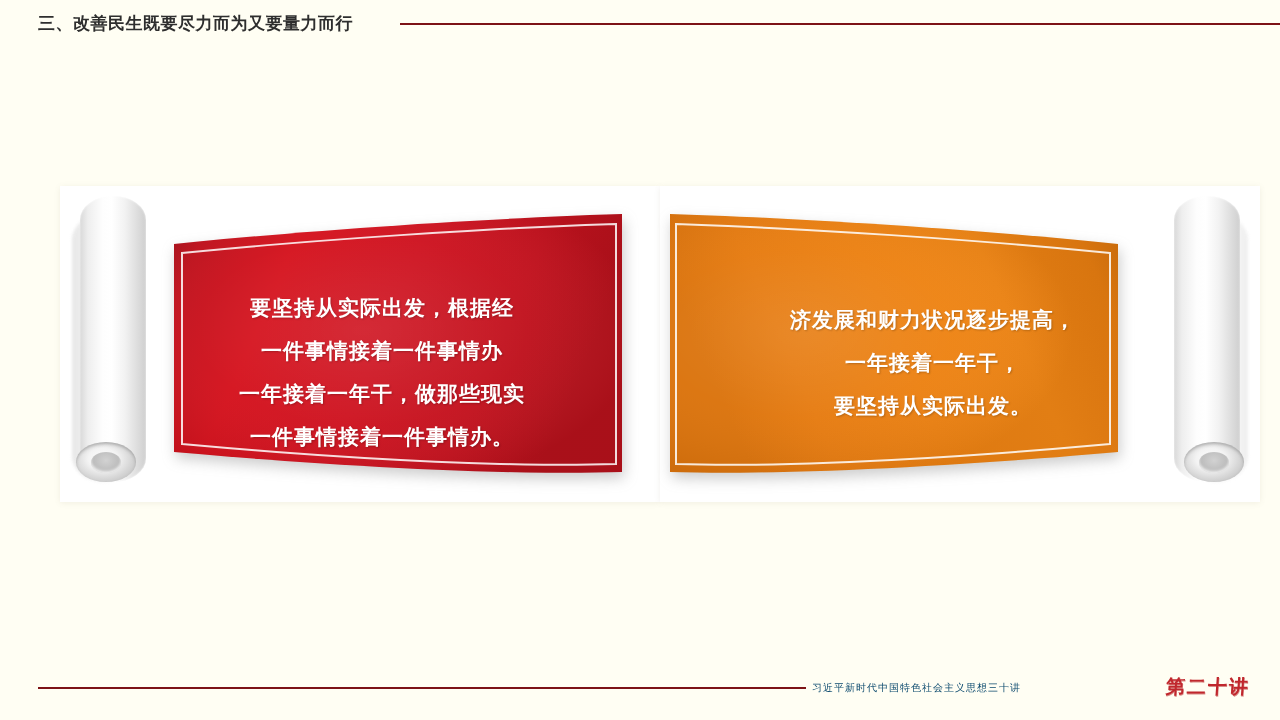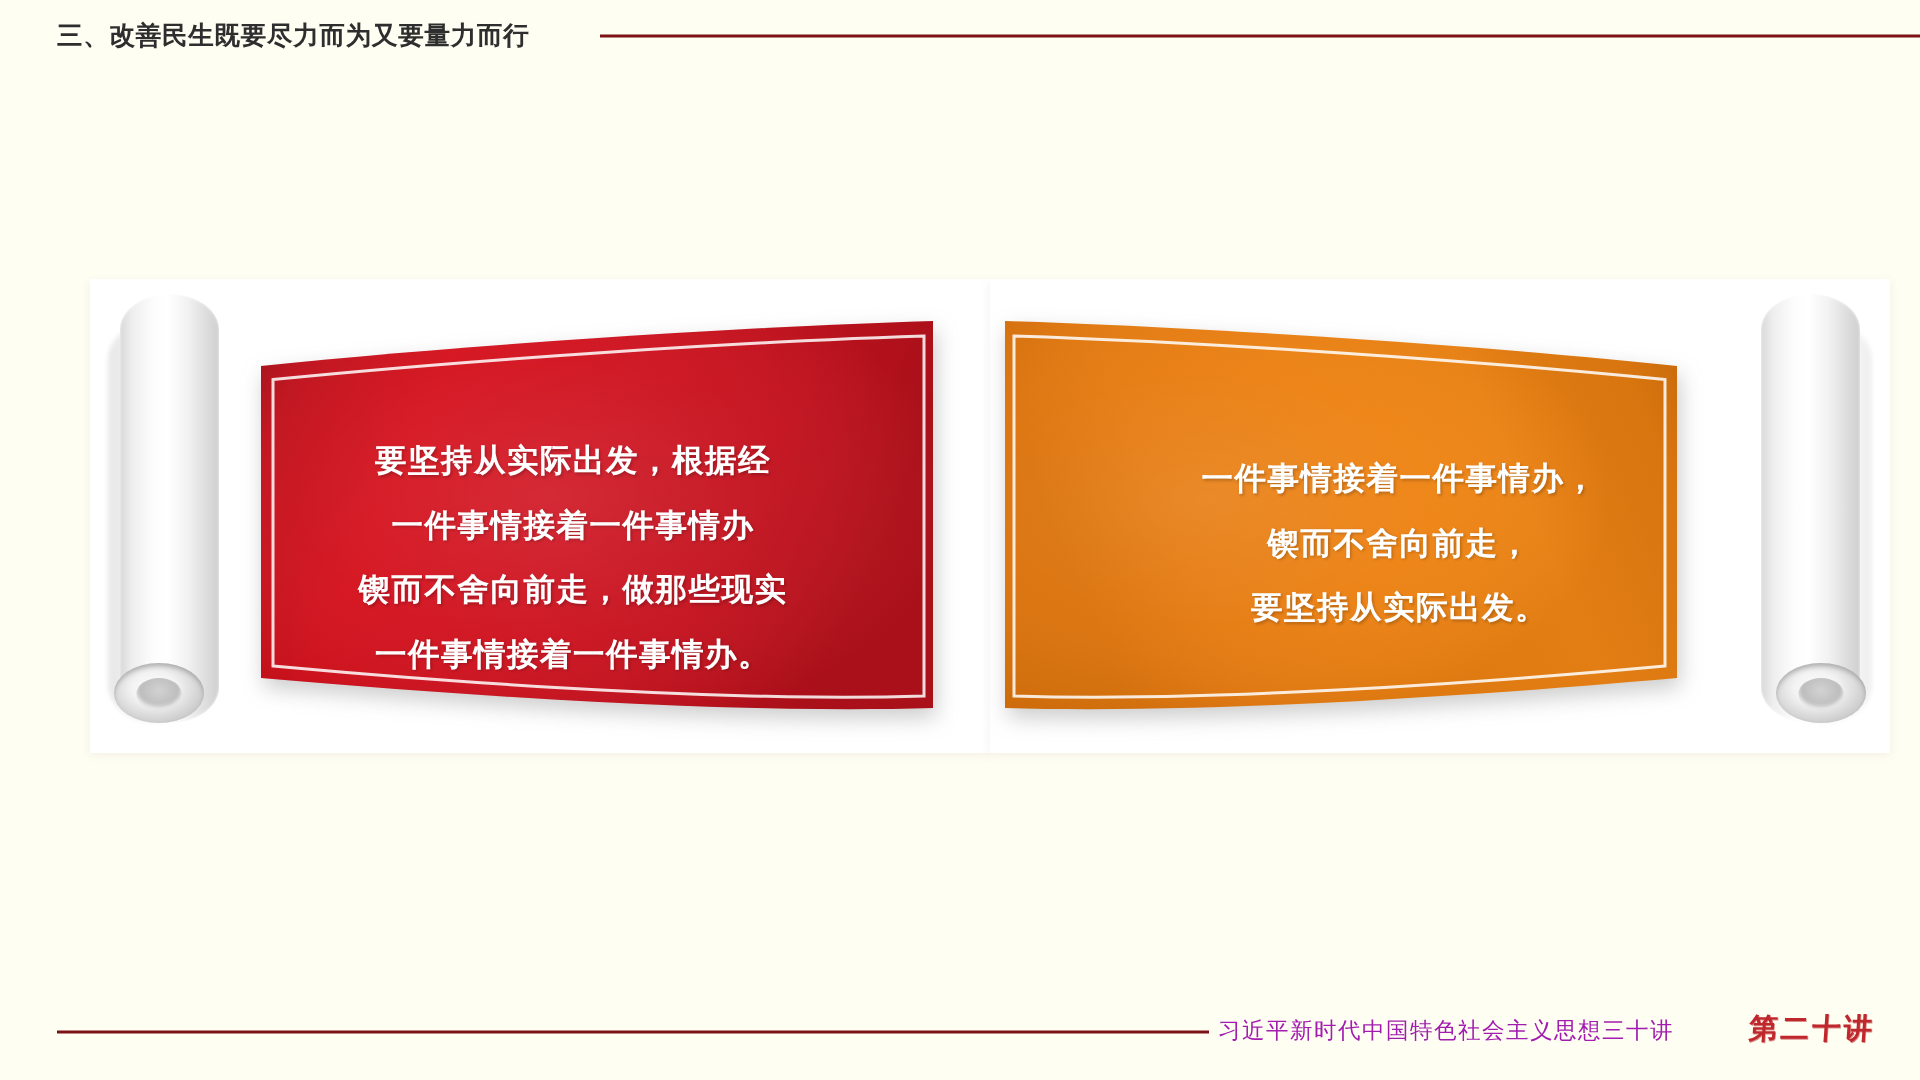--- a/index.html
+++ b/index.html
@@ -177,22 +177,22 @@
     left: 38px;
     top: 27px;
     width: 768px;
     height: 2px;
     background: #7d1316;
   }
   .footer-series {
     position: absolute;
     left: 812px;
     top: 18px;
-    font-size: 15px;
-    color: #a21caf;
+    font-size: 10px;
+    color: #0c4a6e;
     letter-spacing: 1px;
     white-space: nowrap;
     line-height: 20px;
   }
   .footer-lecture {
     position: absolute;
     left: 1166px;
     top: 14px;
     font-size: 19px;
     font-weight: bold;
@@ -248,21 +248,21 @@
         <div class="roll roll-left">
           <div class="back"></div>
           <div class="tube"></div>
           <div class="mouth"></div>
           <div class="mouth-inner"></div>
         </div>
 
         <div class="banner-text text-left">
           <span class="ln">要坚持从实际出发，根据经</span>
           <span class="ln">一件事情接着一件事情办</span>
-          <span class="ln">锲而不舍向前走，做那些现实</span>
+          <span class="ln">一年接着一年干，做那些现实</span>
           <span class="ln">一件事情接着一件事情办。</span>
         </div>
 
       </div>
     </div>
 
     <div class="card card-right">
       <div class="scroll">
 
         <div class="banner" style="left:2px;">
@@ -290,22 +290,22 @@
         </div>
 
         <div class="roll roll-right">
           <div class="back"></div>
           <div class="tube"></div>
           <div class="mouth"></div>
           <div class="mouth-inner"></div>
         </div>
 
         <div class="banner-text text-right">
-          <span class="ln">一件事情接着一件事情办，</span>
-          <span class="ln">锲而不舍向前走，</span>
+          <span class="ln">济发展和财力状况逐步提高，</span>
+          <span class="ln">一年接着一年干，</span>
           <span class="ln">要坚持从实际出发。</span>
         </div>
 
       </div>
     </div>
 
   </div>
 
   <div class="footer">
     <div class="footer-rule"></div>

